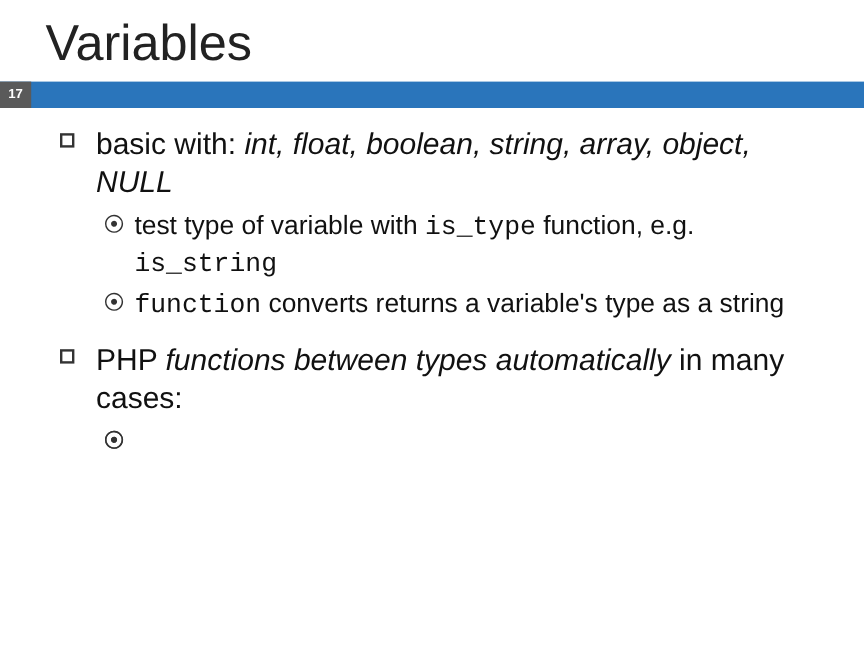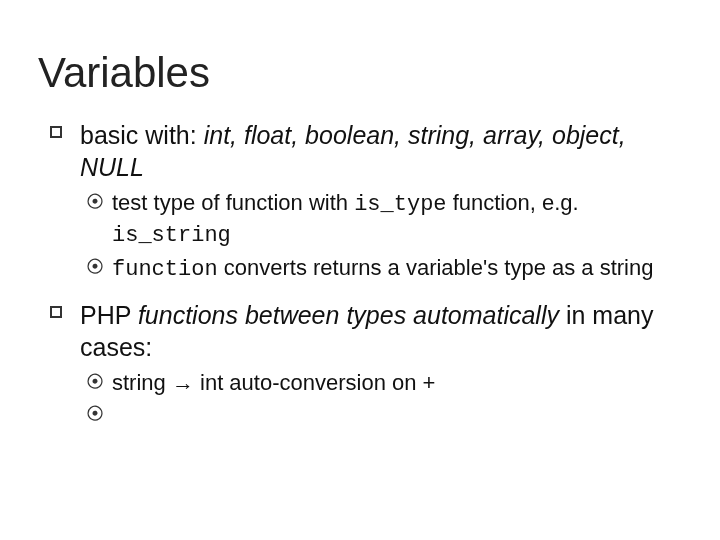--- a/index.html
+++ b/index.html
@@ -1,62 +1,66 @@
 <!DOCTYPE html>
 <html><head>
 <meta charset="utf-8">
 <style>
   * { margin: 0; padding: 0; box-sizing: border-box; }
   html, body { width: 720px; height: 540px; background: #fff; font-family: Arial, Helvetica, sans-serif; overflow: hidden; }
   .slide { position: relative; width: 720px; height: 540px; }
-  .title { font-size: 42px; color: #222; padding: 12px 0 8px 38px; font-weight: normal; margin-top: 37px; }
+  .title { font-size: 42px; color: #222; padding: 12px 0 8px 38px; font-weight: normal; }
   .bar { position: relative; background: #2a75bb; height: 22px; width: 100%; }
   .pagenum-box { position: absolute; left: 0; top: 0; height: 22px; width: 26px; background: #5a5a5a; display: flex; align-items: center; justify-content: center; }
   .pagenum { color: #fff; font-size: 11px; font-weight: bold; }
   .content { padding: 14px 28px 0 50px; color: #111; }
   .lvl1 { position: relative; padding-left: 30px; margin-bottom: 6px; font-size: 25px; line-height: 1.28; }
   .lvl1-marker { position: absolute; left: 0; top: 7px; width: 12px; height: 12px; border: 2px solid #333; background: transparent; }
   .lvl2-group { margin: 6px 0 14px 6px; }
   .lvl2 { position: relative; padding-left: 26px; margin-bottom: 4px; font-size: 22px; line-height: 1.3; }
   .lvl2-marker { position: absolute; left: 0; top: 4px; font-size: 18px; color: #333; line-height: 1; }
   .italic { font-style: italic; }
   .code { font-family: Liberation Mono, monospace; }
 </style>
 </head>
 <body>
 
 <div class="slide">
 
   <h1 class="title">Variables</h1>
 
+  <div class="bar">
+    <div class="pagenum-box">
+      <span class="pagenum">17</span>
+    </div>
+  </div>
 
   <div class="content">
 
     <div class="lvl1">
       <span class="lvl1-marker"></span>
       <span>basic with: </span><span class="italic">int, float, boolean, string, array, object, NULL</span>
       <div class="lvl2-group">
         <div class="lvl2">
           <span class="lvl2-marker">⦿</span>
-          <span>test type of function with </span><span class="code">is_type</span><span> function, e.g. </span><span class="code">is_string</span>
+          <span>test type of variable with </span><span class="code">is_type</span><span> function, e.g. </span><span class="code">is_string</span>
         </div>
         <div class="lvl2">
           <span class="lvl2-marker">⦿</span>
           <span class="code">function</span><span> converts returns a variable's type as a string</span>
         </div>
       </div>
     </div>
 
     <div class="lvl1">
       <span class="lvl1-marker"></span>
       <span>PHP </span><span class="italic">functions between types automatically</span><span> in many cases:</span>
       <div class="lvl2-group">
         <div class="lvl2">
           <span class="lvl2-marker">⦿</span>
-          <span>string → int auto-conversion on +</span>
         </div>
         <div class="lvl2">
           <span class="lvl2-marker">⦿</span>
         </div>
       </div>
     </div>
 
 
   </div>
 </div>

